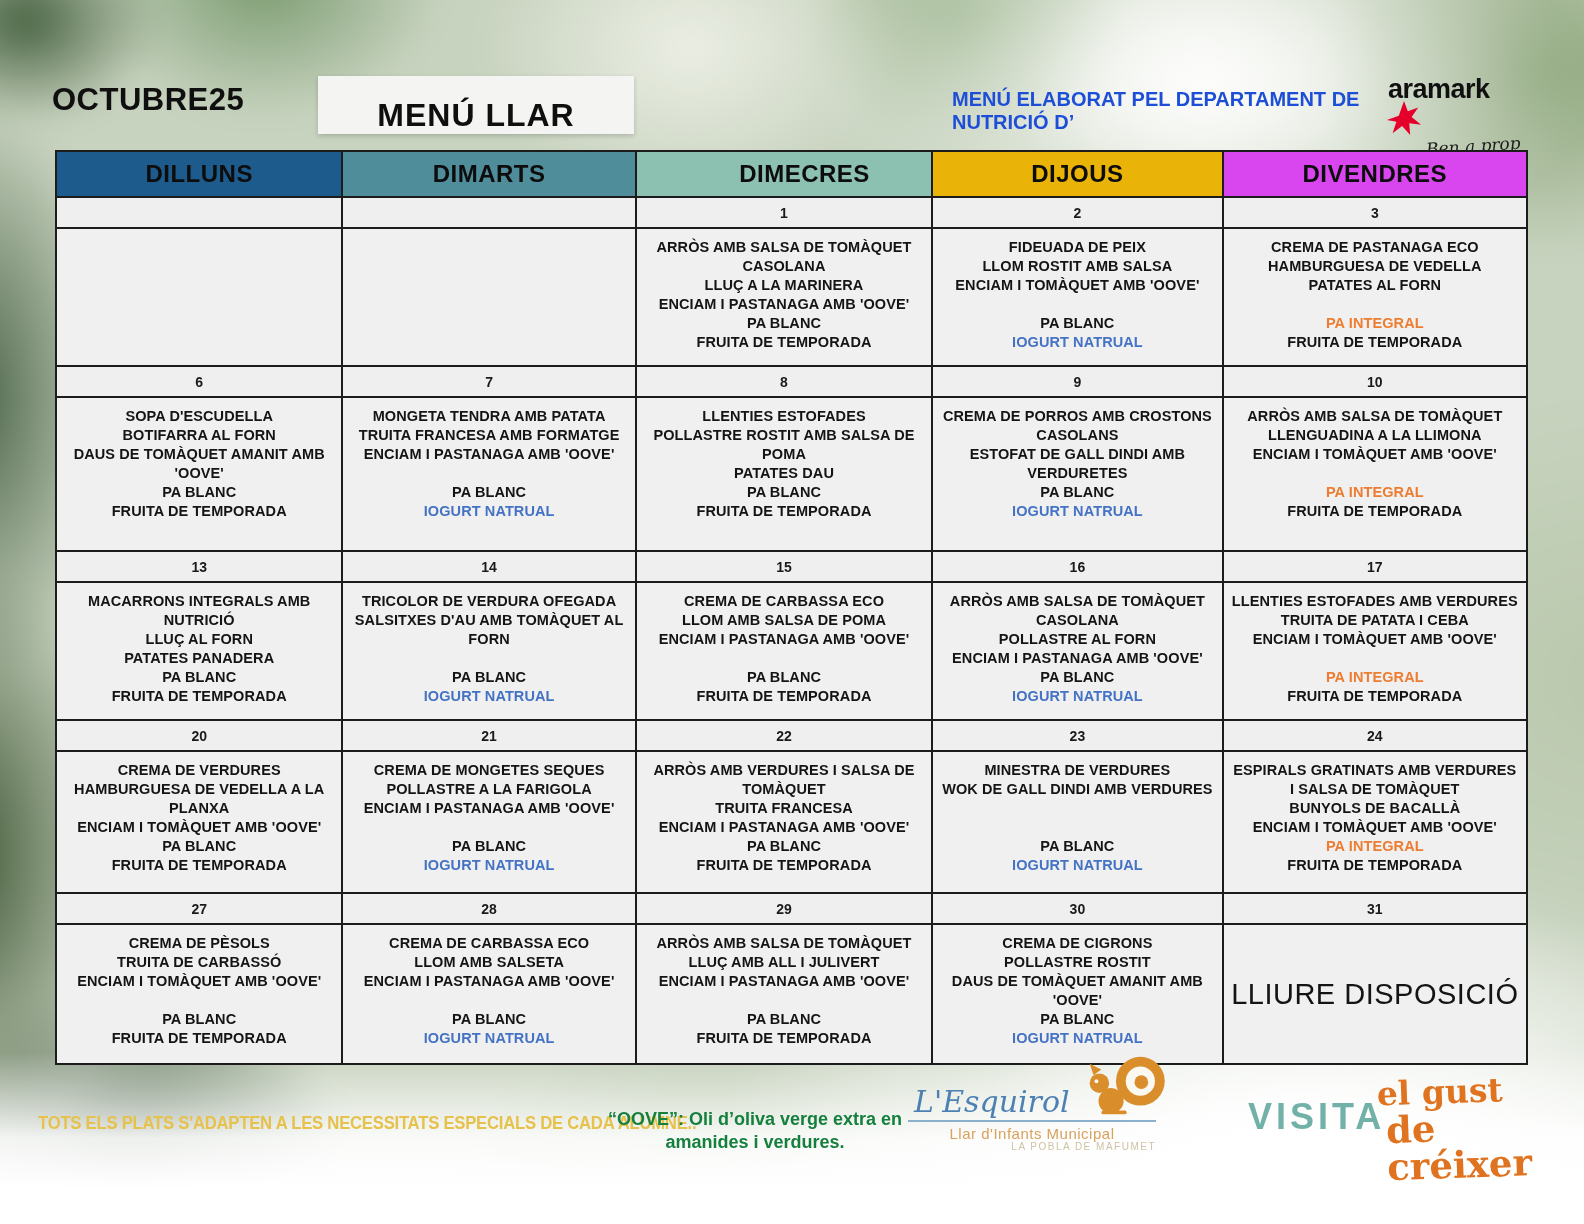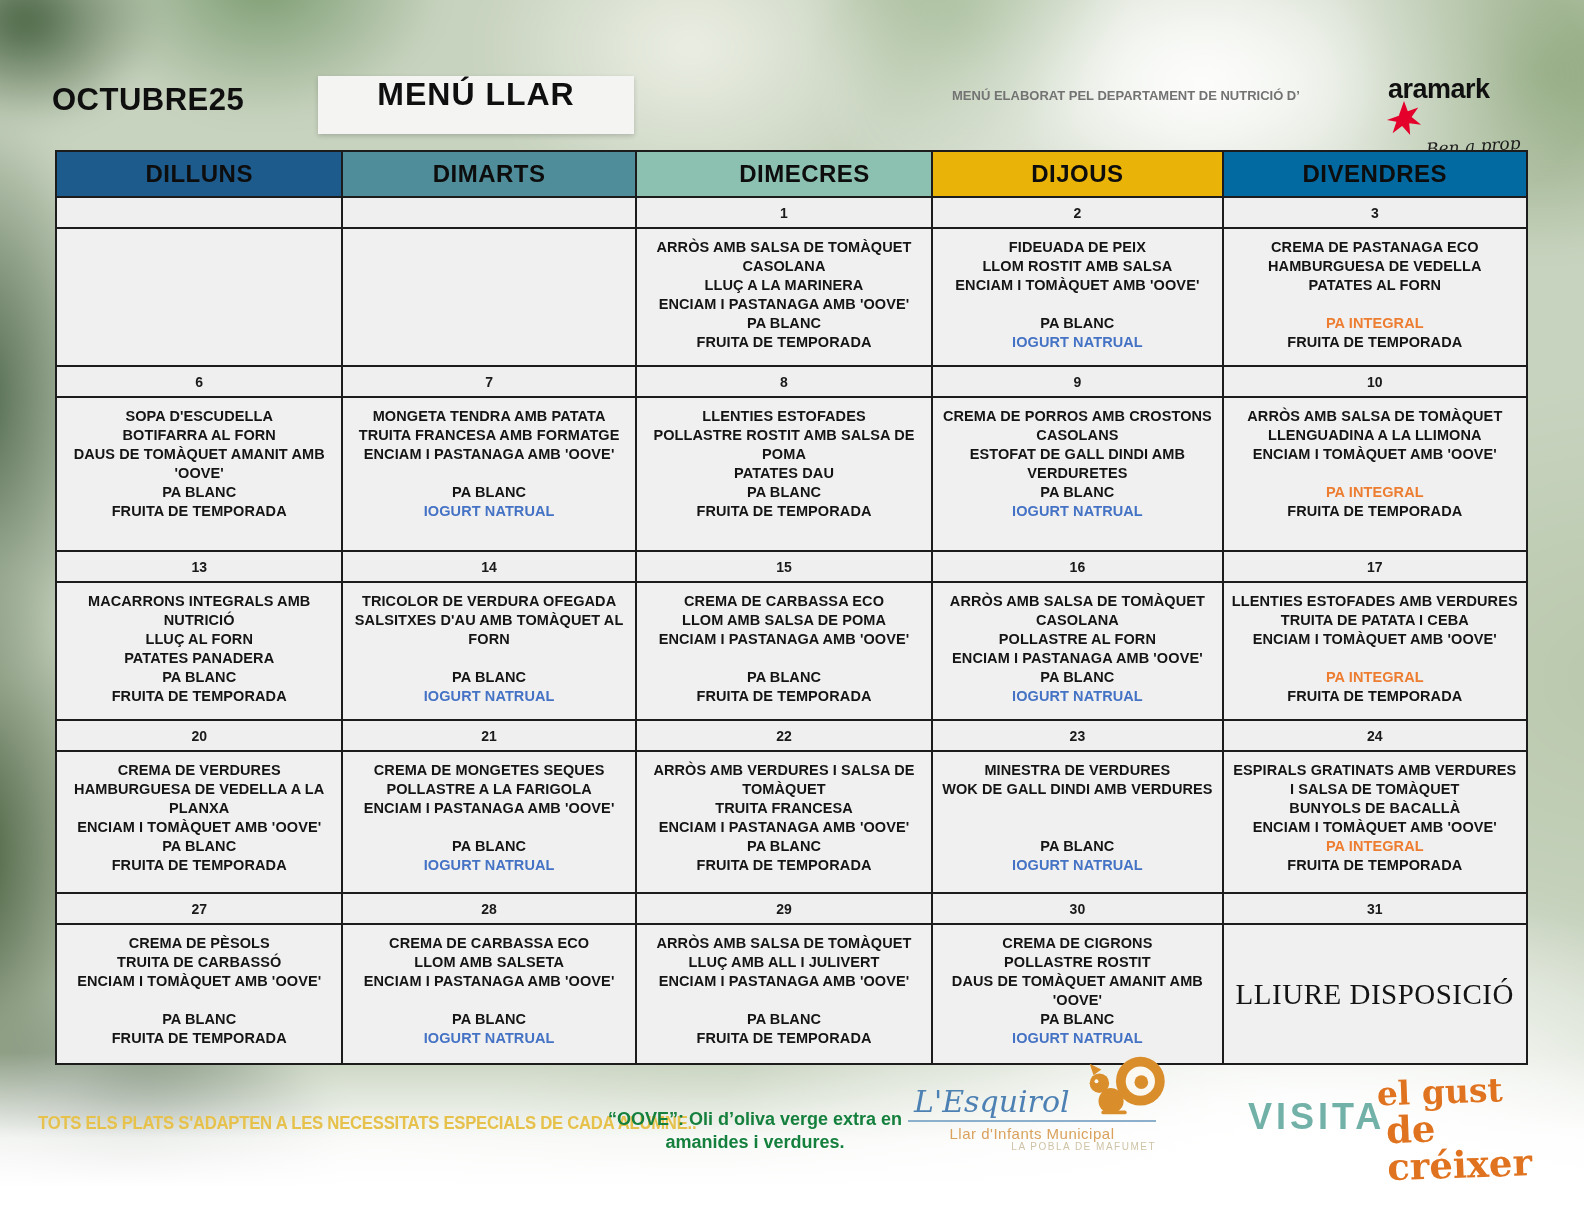--- a/index.html
+++ b/index.html
@@ -29,40 +29,40 @@
   .bg-fade { position:absolute; inset:0;
     background:
       linear-gradient(to bottom, rgba(255,255,255,0) 86%, rgba(255,255,255,.9) 93%, #ffffff 97%),
       radial-gradient(760px 360px at 80% 93%, rgba(255,255,255,.95) 0%, rgba(255,255,255,0) 72%),
       radial-gradient(560px 260px at 76% 7%,  rgba(255,255,255,.82) 0%, rgba(255,255,255,0) 70%);
   }
 
   
   .month { position:absolute; left:52px; top:82px; font-size:31px; font-weight:800; color:#0f0f0f; letter-spacing:.5px; }
   .title-box { position:absolute; left:318px; top:76px; width:316px; height:58px; background:#f4f4f2;
-    display:flex; align-items:flex-start; justify-content:center; font-size:32px; font-weight:800; color:#0f0f0f;
+    display:flex; align-items:flex-end; justify-content:center; font-size:32px; font-weight:800; color:#0f0f0f;
     letter-spacing:1px; box-shadow:0 2px 5px rgba(0,0,0,.18); }
-  .dept { position:absolute; left:952px; top:88px; width:430px; font-size:13px; font-weight:800; color:#737373; }
+  .dept { position:absolute; left:952px; top:88px; width:430px; font-size:20px; font-weight:800; color:#1d4ed8; }
   .aramark { position:absolute; left:1388px; top:74px; width:160px; }
   .aramark-row { display:flex; align-items:flex-start;flex-direction:column; }
   .aramark-name { font-size:27px; font-weight:800; color:#101010; letter-spacing:-.5px; }
   .aramark-star svg { width:38px; height:38px; margin-left:-3px; margin-top:-6px; }
   .aramark-tagline { font-family:"DejaVu Serif", serif; font-style:italic; font-size:17px; color:#1c1c1c;
     margin-left:38px; margin-top:-6px; transform:rotate(-4deg); }
 
   
   .calendar { position:absolute; left:55px; top:150px; width:1469px; display:grid;
     grid-template-columns:285fr 292fr 295fr 289fr 303fr; gap:2px; background:#1c1c1c; border:2px solid #1c1c1c; }
   .day-head { display:flex; align-items:center; justify-content:center; font-size:24px; font-weight:800;
     color:#0d0d0d; letter-spacing:.5px; }
   .date-cell { background:#efefef; display:flex; align-items:center; justify-content:center;
     font-size:14px; font-weight:700; color:#1a1a1a; }
   .menu-cell { background:#f0f0f0; padding:9px 6px 6px; text-align:center; font-size:14.5px; font-weight:700;
     color:#141414; line-height:19px; letter-spacing:.1px; }
-  .menu-cell.center { display:flex; align-items:center; justify-content:center; padding:0 6px;font-family:Liberation Serif, serif; }
+  .menu-cell.center { display:flex; align-items:center; justify-content:center; padding:0 6px; }
   .line { min-height:19px; }
   .line.blue { color:#4472c4; }
   .line.orange { color:#ed7d31; }
   .line.big { font-size:29px; font-weight:400; letter-spacing:.5px; line-height:34px; }
 
   
   .adapt-note { position:absolute; left:38px; top:1112px; font-size:19px; font-weight:800; color:#e6c14c;
     letter-spacing:-.3px; white-space:nowrap; transform:scaleX(.88); transform-origin:left center; }
   .oove-note { position:absolute; left:588px; top:1108px; width:334px; text-align:center; font-size:18px;
     font-weight:700; color:#15803d; line-height:1.3; }
@@ -104,21 +104,21 @@
       </span>
     </div>
     <div class="aramark-tagline">Ben a prop</div>
   </div>
 
   <div class="calendar" id="calendar" style="grid-template-rows: 44px 29px 136px 29px 152px 29px 136px 29px 140px 29px 138px;">
       <div class="day-head" style="background: rgb(30, 91, 141);">DILLUNS</div>
       <div class="day-head" style="background: rgb(79, 141, 154);">DIMARTS</div>
       <div class="day-head" style="background: rgb(140, 192, 176); padding-left: 41px;">DIMECRES</div>
       <div class="day-head" style="background: #eab308;">DIJOUS</div>
-      <div class="day-head" style="background: #0369a1;">DIVENDRES</div>
+      <div class="day-head" style="background: #d946ef;">DIVENDRES</div>
       <div class="date-cell"></div>
       <div class="date-cell"></div>
       <div class="date-cell">1</div>
       <div class="date-cell">2</div>
       <div class="date-cell">3</div>
       <div class="menu-cell"></div>
       <div class="menu-cell"></div>
       <div class="menu-cell">
         <div class="line">ARRÒS AMB SALSA DE TOMÀQUET CASOLANA</div>
         <div class="line">LLUÇ A LA MARINERA</div>

